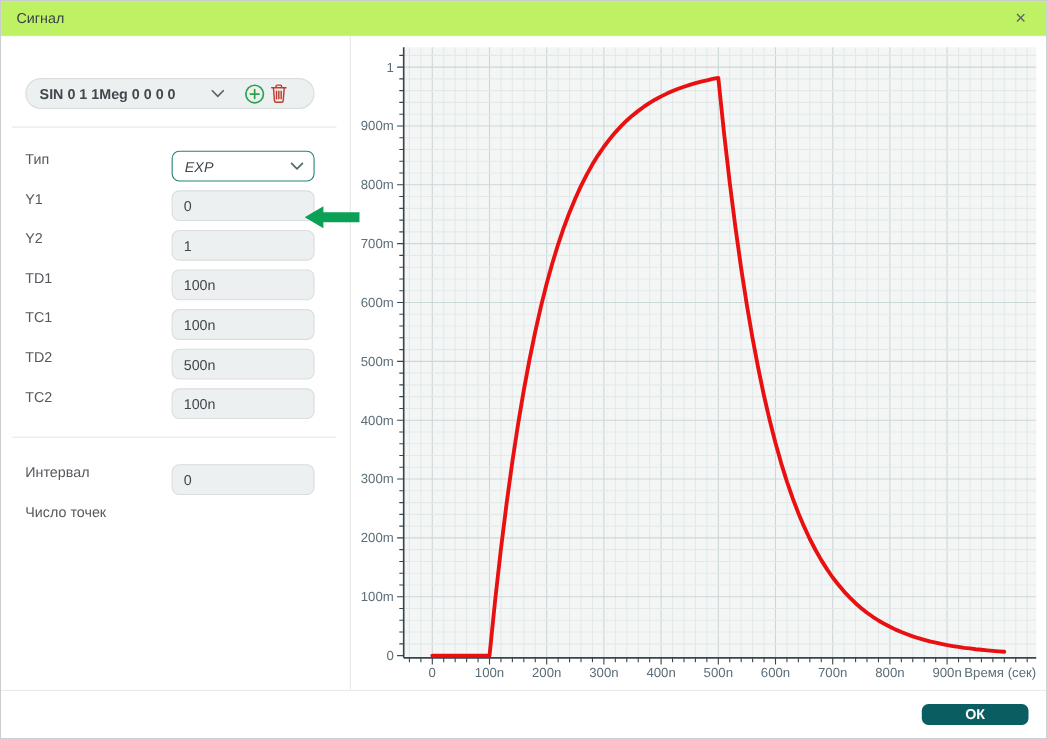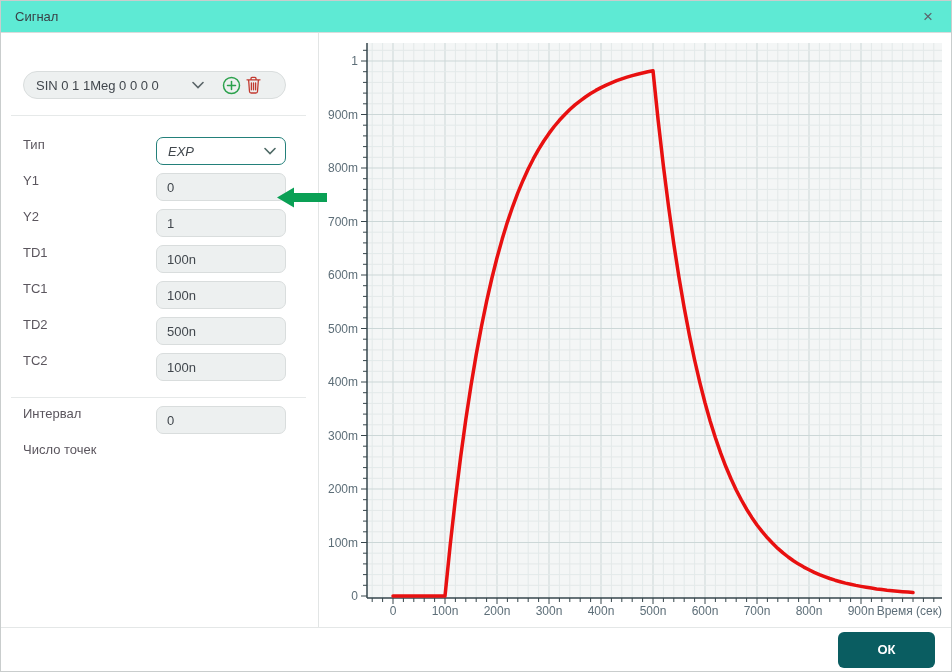--- a/index.html
+++ b/index.html
@@ -1,62 +1,62 @@
 <!DOCTYPE html>
 <html><head>
 <meta charset="utf-8">
 <style>
   * { box-sizing: border-box; margin: 0; padding: 0; }
   html,body { width: 952px; height: 672px; background:#fff; font-family:"Liberation Sans", sans-serif; }
   .dialog { position:absolute; inset:0; width:952px; height:672px; background:#fff;
             border:1px solid #c9cdcd; display:flex; flex-direction:column; overflow:hidden; }
 
   
-  .titlebar { flex:none; height:32px; background:#5eead4; border-bottom:1px solid #d9dcdc;
+  .titlebar { flex:none; height:32px; background:#bef264; border-bottom:1px solid #d9dcdc;
               display:flex; align-items:center; padding:0 12px 0 14px; }
   .titlebar .title { font-size:13px; color:#3a4147; }
   .titlebar .close { margin-left:auto; width:22px; height:22px; display:flex; align-items:center;
                      justify-content:center; font-size:17px; color:#5b656d; cursor:pointer; }
 
   .body { flex:1; display:flex; min-height:0; }
 
   
   .left-panel { flex:none; width:318px; border-right:1px solid #e2e5e5; background:#fff;
                 padding:18px 0 0 22px; position:relative; }
   .section-label { font-size:12.5px; color:#71787f; letter-spacing:0.4px; }
   .sig-row { margin-top:20px; width:263px; height:28px; background:#edf0f0; border:1px solid #d9dddd;
-             border-radius:14px; display:flex; align-items:center; padding:0 21px 0 12px; }
+             border-radius:14px; display:flex; align-items:center; padding:0 21px 0 12px;font-weight:bold; }
   .sig-row .sig-text { flex:1; font-size:13px; color:#41474d; white-space:nowrap; overflow:hidden; }
   .sig-row .chev { flex:none; display:flex; margin-right:16px; }
   .sig-row .icon-btn { flex:none; display:flex; align-items:center; justify-content:center; width:22px; height:22px; cursor:pointer; }
   .divider { border:none; border-top:1px solid #e6e9e9; margin:16px 0 0 -12px; width:295px; }
   .sec2 { margin-top:16px; }
   .form-rows { margin-top:21px; }
   .form-row { display:flex; height:28px; margin-bottom:8px; }
   .form-row .lbl { flex:none; width:133px; font-size:13px; color:#5b565e; }
   .ctl { width:130px; height:28px; border-radius:7px; font-size:13px; color:#41474d; }
   .input { background:#edf0f0; border:1px solid #d9dddd; padding:0 10px; outline:none;
            font-family:"Liberation Sans", sans-serif; }
   .select { background:#fff; border:1.5px solid #23807a; display:flex; align-items:center;
             padding:0 9px 0 11px; cursor:pointer;font-style:italic; }
   .select .sel-text { flex:1; }
-  .rows2 { margin-top:8px; }
+  .rows2 { margin-top:24px; }
 
   
   .callout-arrow { position:absolute; left:276px; top:185px; width:50px; height:23px; z-index:6; pointer-events:none; }
 
   
   .chart-panel { flex:1; position:relative; background:#fff; }
   .chart-panel svg.plot { position:absolute; left:0; top:0; }
   text.tick { fill:#5d6e78; font-size:12px; font-family:"Liberation Sans", sans-serif; }
 
   
   .footer { flex:none; height:44px; border-top:1px solid #e4e7e7; background:#fff;
             display:flex; align-items:center; justify-content:flex-end; gap:10px; padding-right:16px; }
-  .btn { width:97px; height:36px; border-radius:6px; font-size:13px; border:none; cursor:pointer;
+  .btn { width:97px; height:19px; border-radius:6px; font-size:13px; border:none; cursor:pointer;
          font-family:"Liberation Sans", sans-serif; }
   .btn-ok { background:#0a5d61; color:#fff; font-weight:bold; }
   .btn-cancel { background:#eef1f1; color:#5a646b; border:1px solid #e3e6e6; }
 </style>
 </head>
 <body>
 
 <div class="dialog">
 
   <div class="titlebar">

